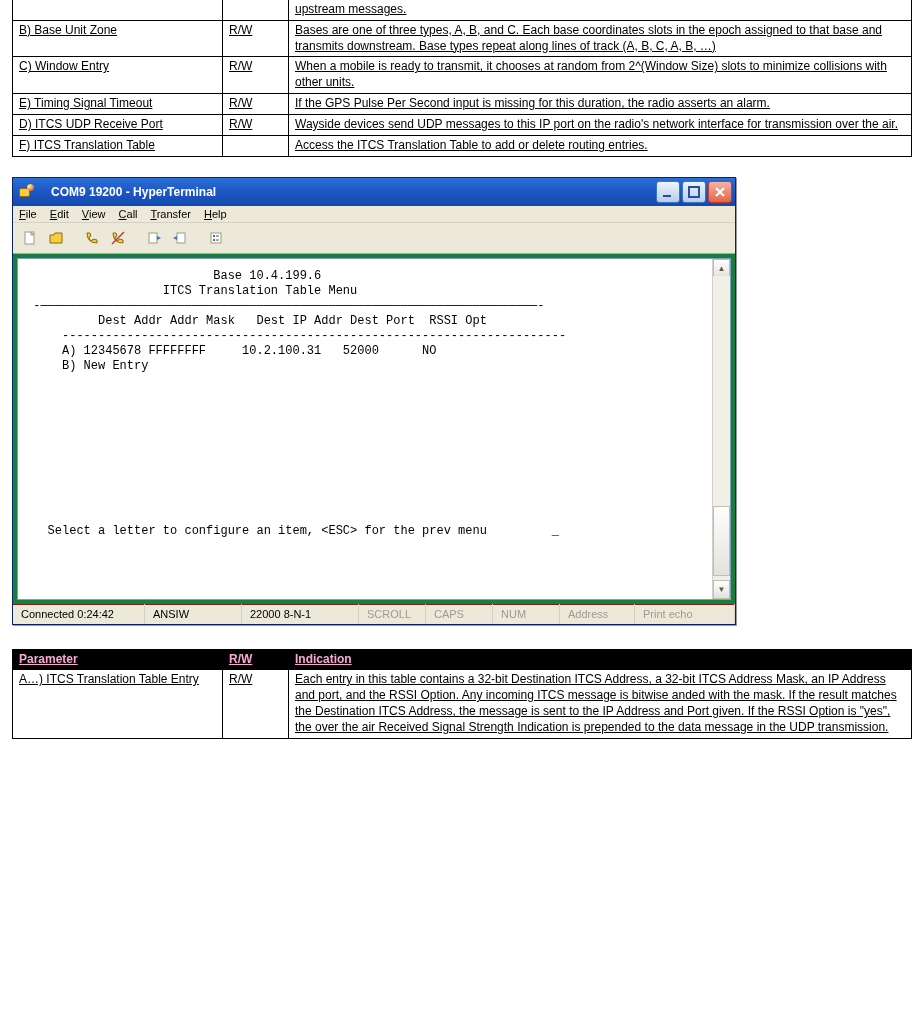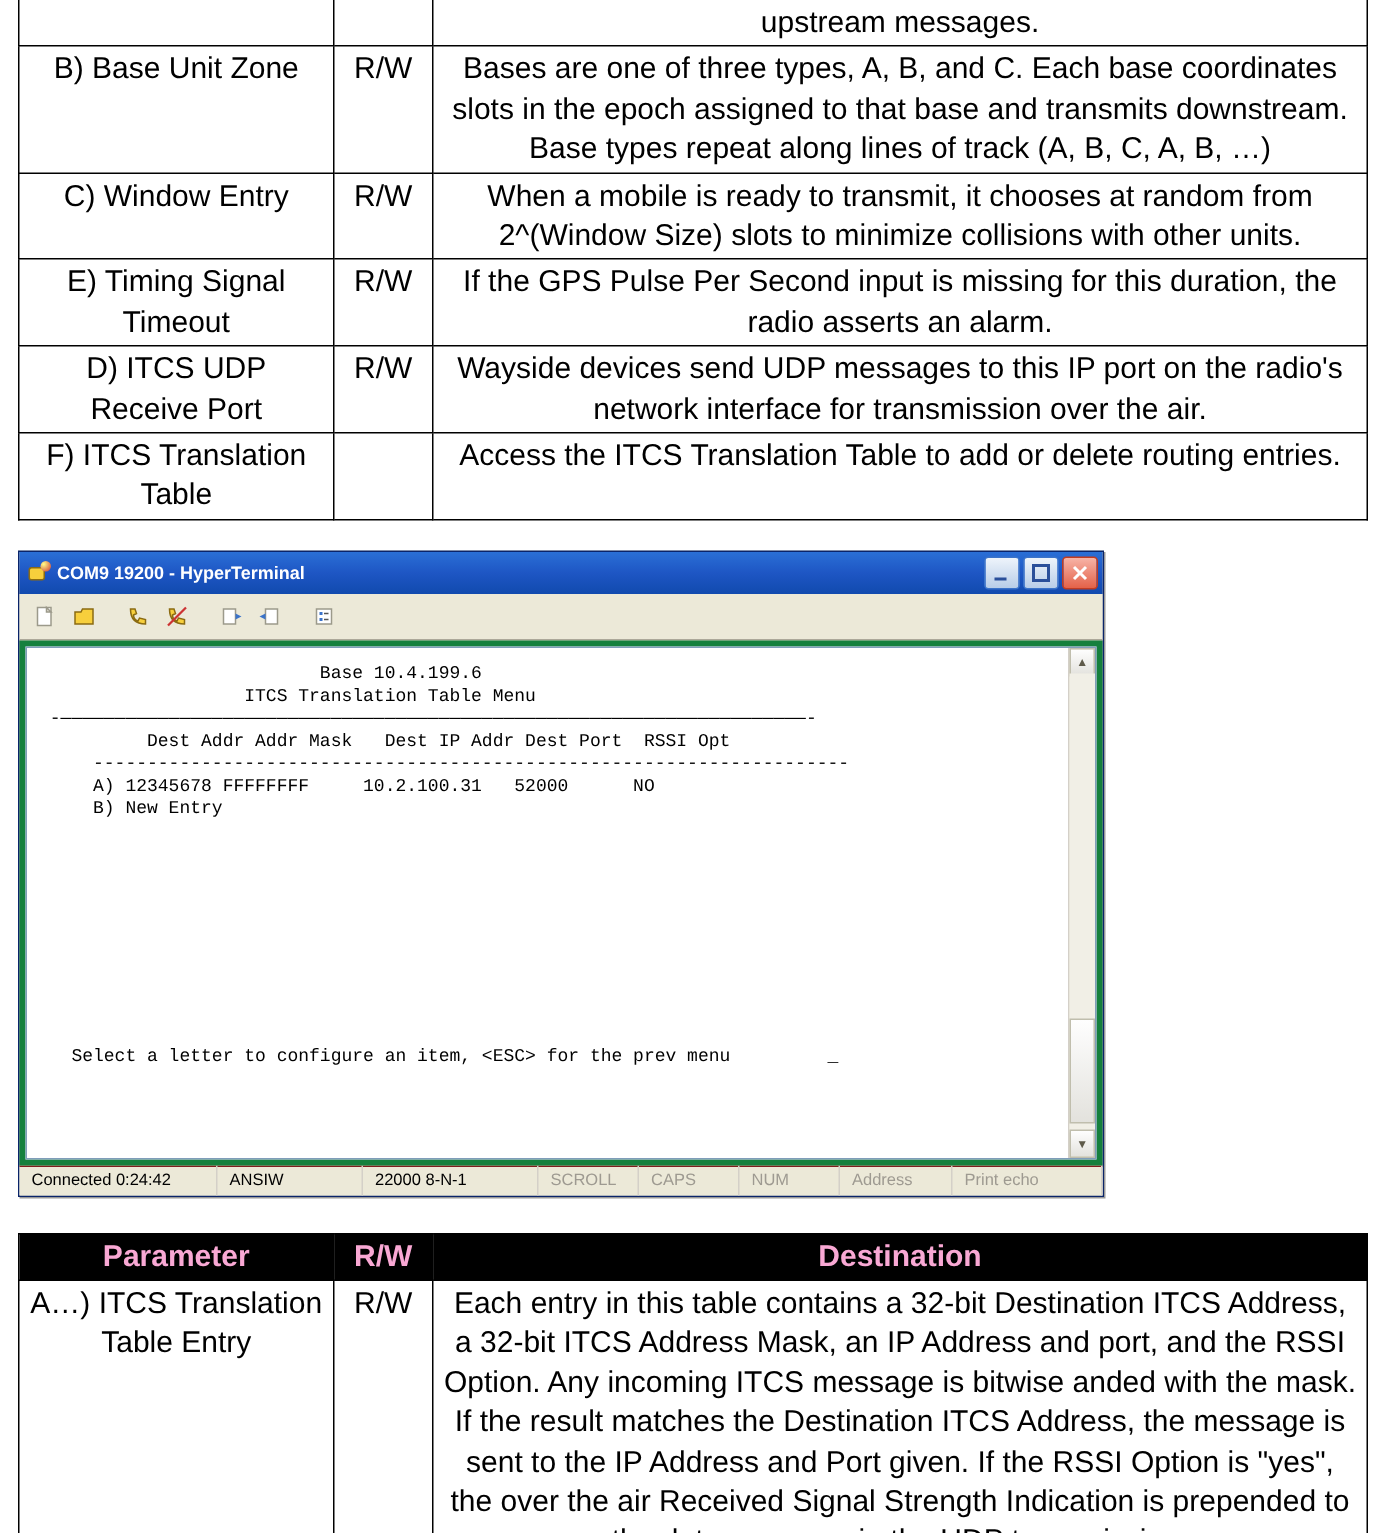--- a/index.html
+++ b/index.html
@@ -13,24 +13,25 @@
   }
   table.param {
     border-collapse: collapse;
     width: 900px;
     margin: 0 12px;
     table-layout: fixed;
   }
   table.param td, table.param th {
     border: 1px solid #000;
     padding: 2px 6px 2px 6px;
-    text-align: center;
+    text-align: left;
     vertical-align: top;
-    font-size: 20px;
+    font-size: 12px;
     line-height: 1.32;
+    text-decoration: underline;
   }
   table.param th {
     background: #000;
     color: #f9a8d4;
     font-weight: bold;
   }
   table.param .col1 { width: 210px; }
   table.param .col2 { width: 66px; }
   table.param .col3 { }
 
@@ -47,21 +48,21 @@
   .ht-titlebar {
     background: linear-gradient(to bottom, #2a6fd6 0%, #1e56c4 50%, #114aae 100%);
     color: #fff;
     display: flex;
     align-items: center;
     padding: 3px 3px 3px 5px;
     height: 22px;
     font-weight: bold;
     font-size: 12px;
   }
-  .ht-titlebar .title-text { flex: 1; display: flex; align-items: center; gap: 4px; }
+  .ht-titlebar .title-text { flex: 1; display: flex; align-items: center; gap: 17px; }
   .ht-titlebar .title-icon {
     width: 16px; height: 16px;
     display: inline-block;
     position: relative;
   }
   .ht-titlebar .title-icon::before {
     content:"";
     position:absolute; left:1px; top:4px;
     width:9px; height:7px;
     background: #f7cf3c;
@@ -248,20 +249,28 @@
           </svg>
       </div>
       <div class="ht-winbtn close">
         <svg class="tb-icon" viewBox="0 0 16 16">
             <path d="M4 4 L12 12 M12 4 L4 12" stroke="#fff" stroke-width="2"></path>
           </svg>
       </div>
     </div>
   </div>
 
+  <div class="ht-menubar">
+    <span class="menuitem"><u>F</u><span>ile</span></span>
+    <span class="menuitem"><u>E</u>dit</span>
+    <span class="menuitem"><u>V</u>iew</span>
+    <span class="menuitem"><u>C</u>all</span>
+    <span class="menuitem"><u>T</u>ransfer</span>
+    <span class="menuitem"><u>H</u>elp</span>
+  </div>
 
   <div class="ht-toolbar">
     <div class="tb-btn">
       <svg class="tb-icon" viewBox="0 0 16 16">
           <rect x="3" y="2" width="9" height="12" fill="#fff" stroke="#9c9a8b"></rect>
           <path d="M9 2 L12 5 L9 5 Z" fill="#e4e2d6" stroke="#9c9a8b"></path>
         </svg>
     </div>
     <div class="tb-btn">
       <svg class="tb-icon" viewBox="0 0 16 16">
@@ -350,21 +359,21 @@
 <table class="param">
   <colgroup>
       <col class="col1">
       <col class="col2">
       <col class="col3">
     </colgroup>
   <thead>
     <tr>
       <th>Parameter</th>
       <th>R/W</th>
-      <th>Destination</th>
+      <th>Indication</th>
     </tr>
   </thead>
   <tbody>
     <tr>
       <td>A…) ITCS Translation Table Entry</td>
       <td>R/W</td>
       <td>Each entry in this table contains a 32-bit Destination ITCS Address, a 32-bit ITCS Address Mask, an IP Address and port, and the RSSI Option.  Any incoming ITCS message is bitwise anded with the mask.  If the result matches the Destination ITCS Address, the message is sent to the IP Address and Port given.  If the RSSI Option is "yes", the over the air Received Signal Strength Indication is prepended to the data message in the UDP transmission.</td>
     </tr>
   </tbody>
 </table>

